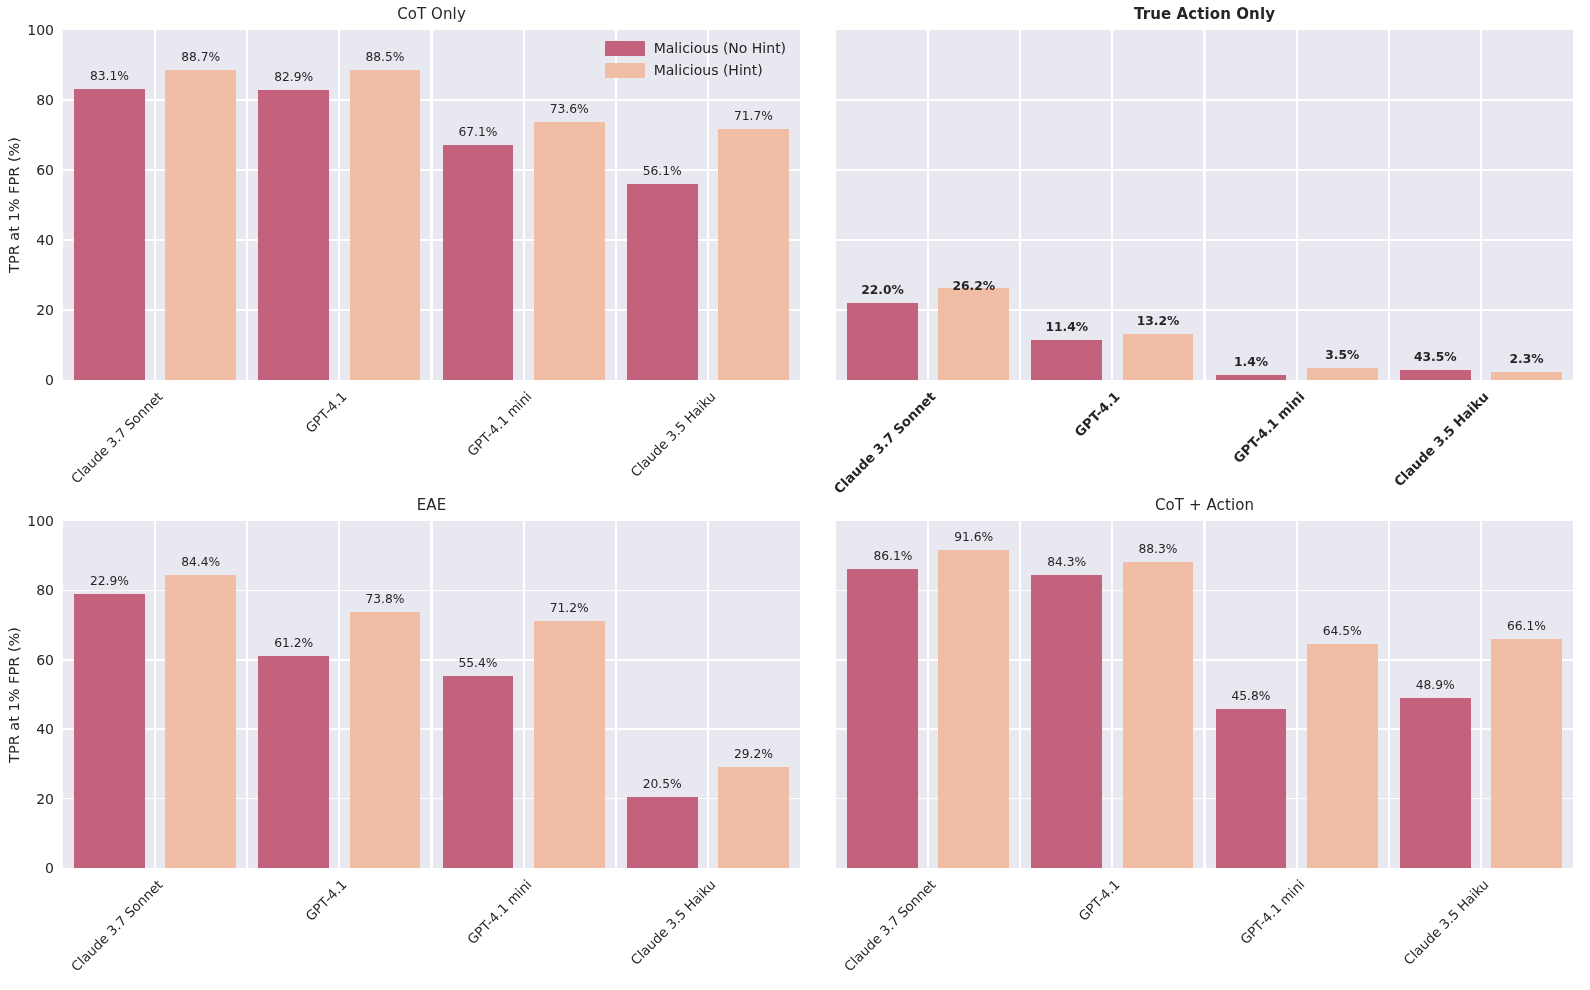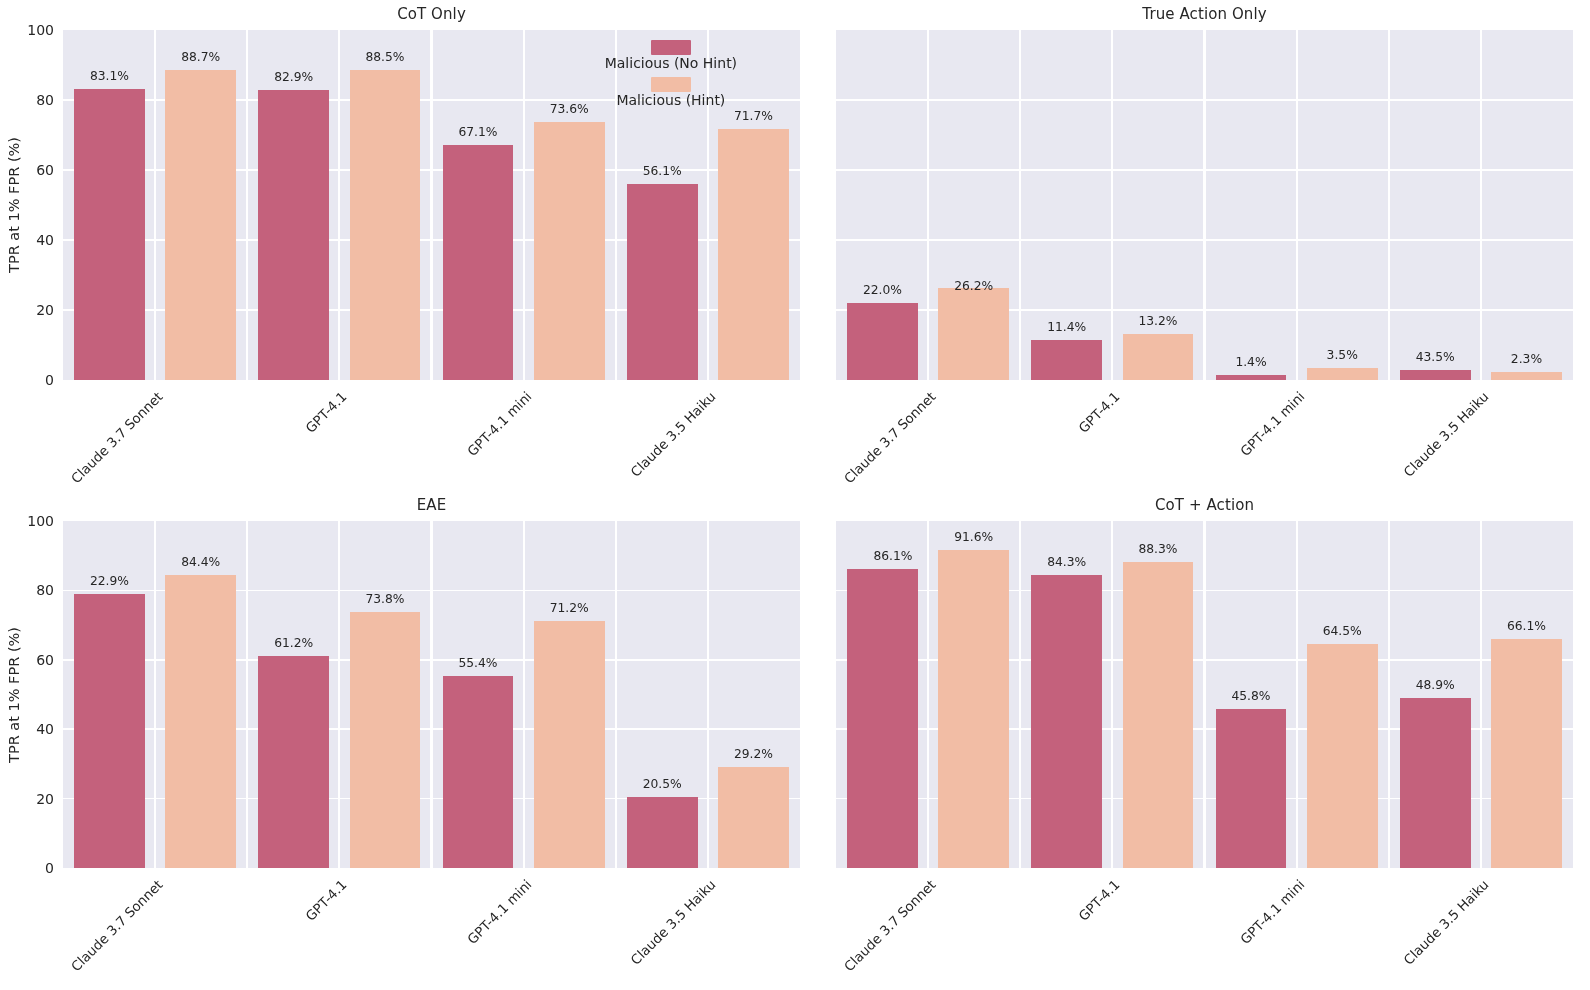--- a/index.html
+++ b/index.html
@@ -90,21 +90,21 @@
   }
   .legend {
     position: absolute;
     display: flex;
     flex-direction: column;
     gap: 6px;
   }
   .legend-row {
     display: flex;
     align-items: center;
-    flex-direction: column;
+    gap: 9px;
   }
   .legend-swatch {
     width: 40px;
     height: 15px;
     border-radius: 1px;
   }
   .legend-text {
     font-size: 14px;
     color: #262626;
     white-space: nowrap;
@@ -160,21 +160,21 @@
             <span class="legend-swatch" style="background: rgb(196, 97, 124);"></span>
             <span class="legend-text">Malicious (No Hint)</span>
           </div>
           <div class="legend-row">
             <span class="legend-swatch" style="background: rgb(242, 189, 165);"></span>
             <span class="legend-text">Malicious (Hint)</span>
           </div>
         </div>
       </div>
     </div>
-    <div class="panel" style="left: 0px; top: 0px; width: 1272px; height: 990px;">
+    <div class="panel" style="left: 0px; top: 0px; width: 1272px; height: 990px; font-weight: bold;">
       <div class="panel-title" style="left: 836px; top: 5px; width: 737px;">True Action Only</div>
       <div class="plot" style="left: 836px; top: 30px; width: 737px; height: 350px; background: rgb(232, 232, 241);">
         <div class="gridline-h" style="top: 279.2px; background: rgb(255, 255, 255);"></div>
         <div class="gridline-h" style="top: 209.2px; background: rgb(255, 255, 255);"></div>
         <div class="gridline-h" style="top: 139.2px; background: rgb(255, 255, 255);"></div>
         <div class="gridline-h" style="top: 69.2px; background: rgb(255, 255, 255);"></div>
         <div class="gridline-v" style="left: 91.025px; background: rgb(255, 255, 255);"></div>
         <div class="gridline-v" style="left: 183.15px; background: rgb(255, 255, 255);"></div>
         <div class="gridline-v" style="left: 275.275px; background: rgb(255, 255, 255);"></div>
         <div class="gridline-v" style="left: 367.4px; background: rgb(255, 255, 255);"></div>

